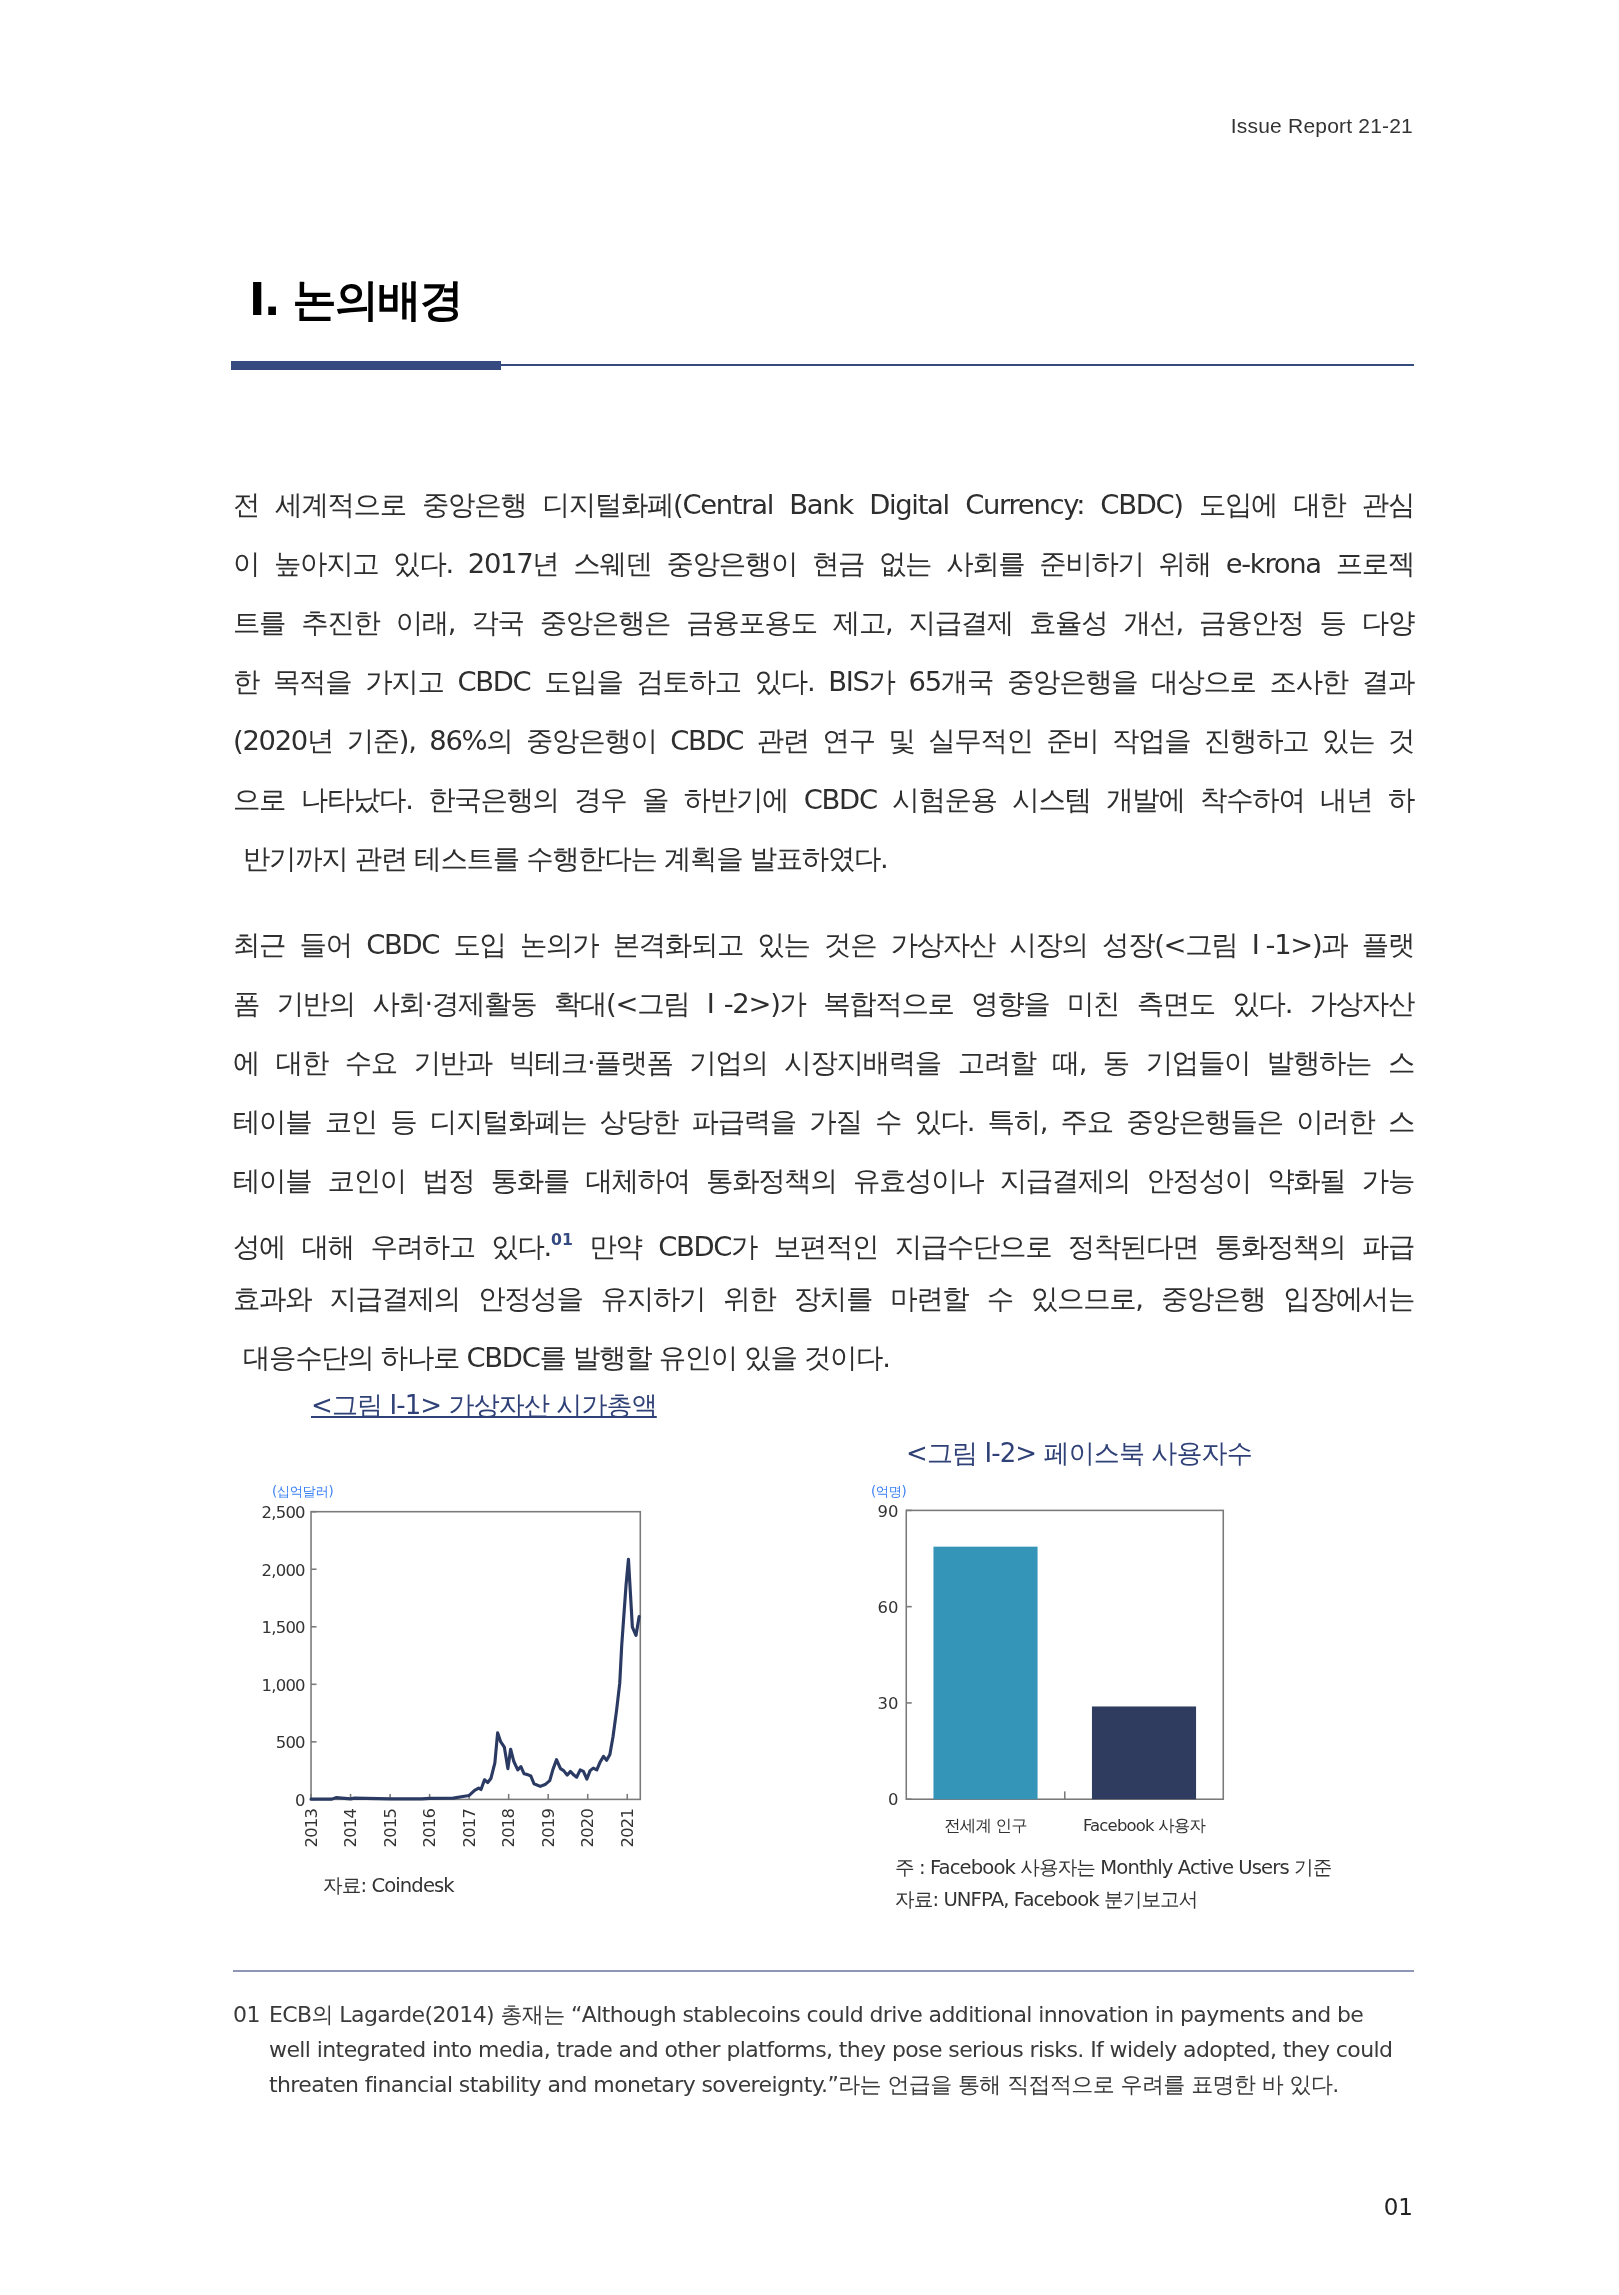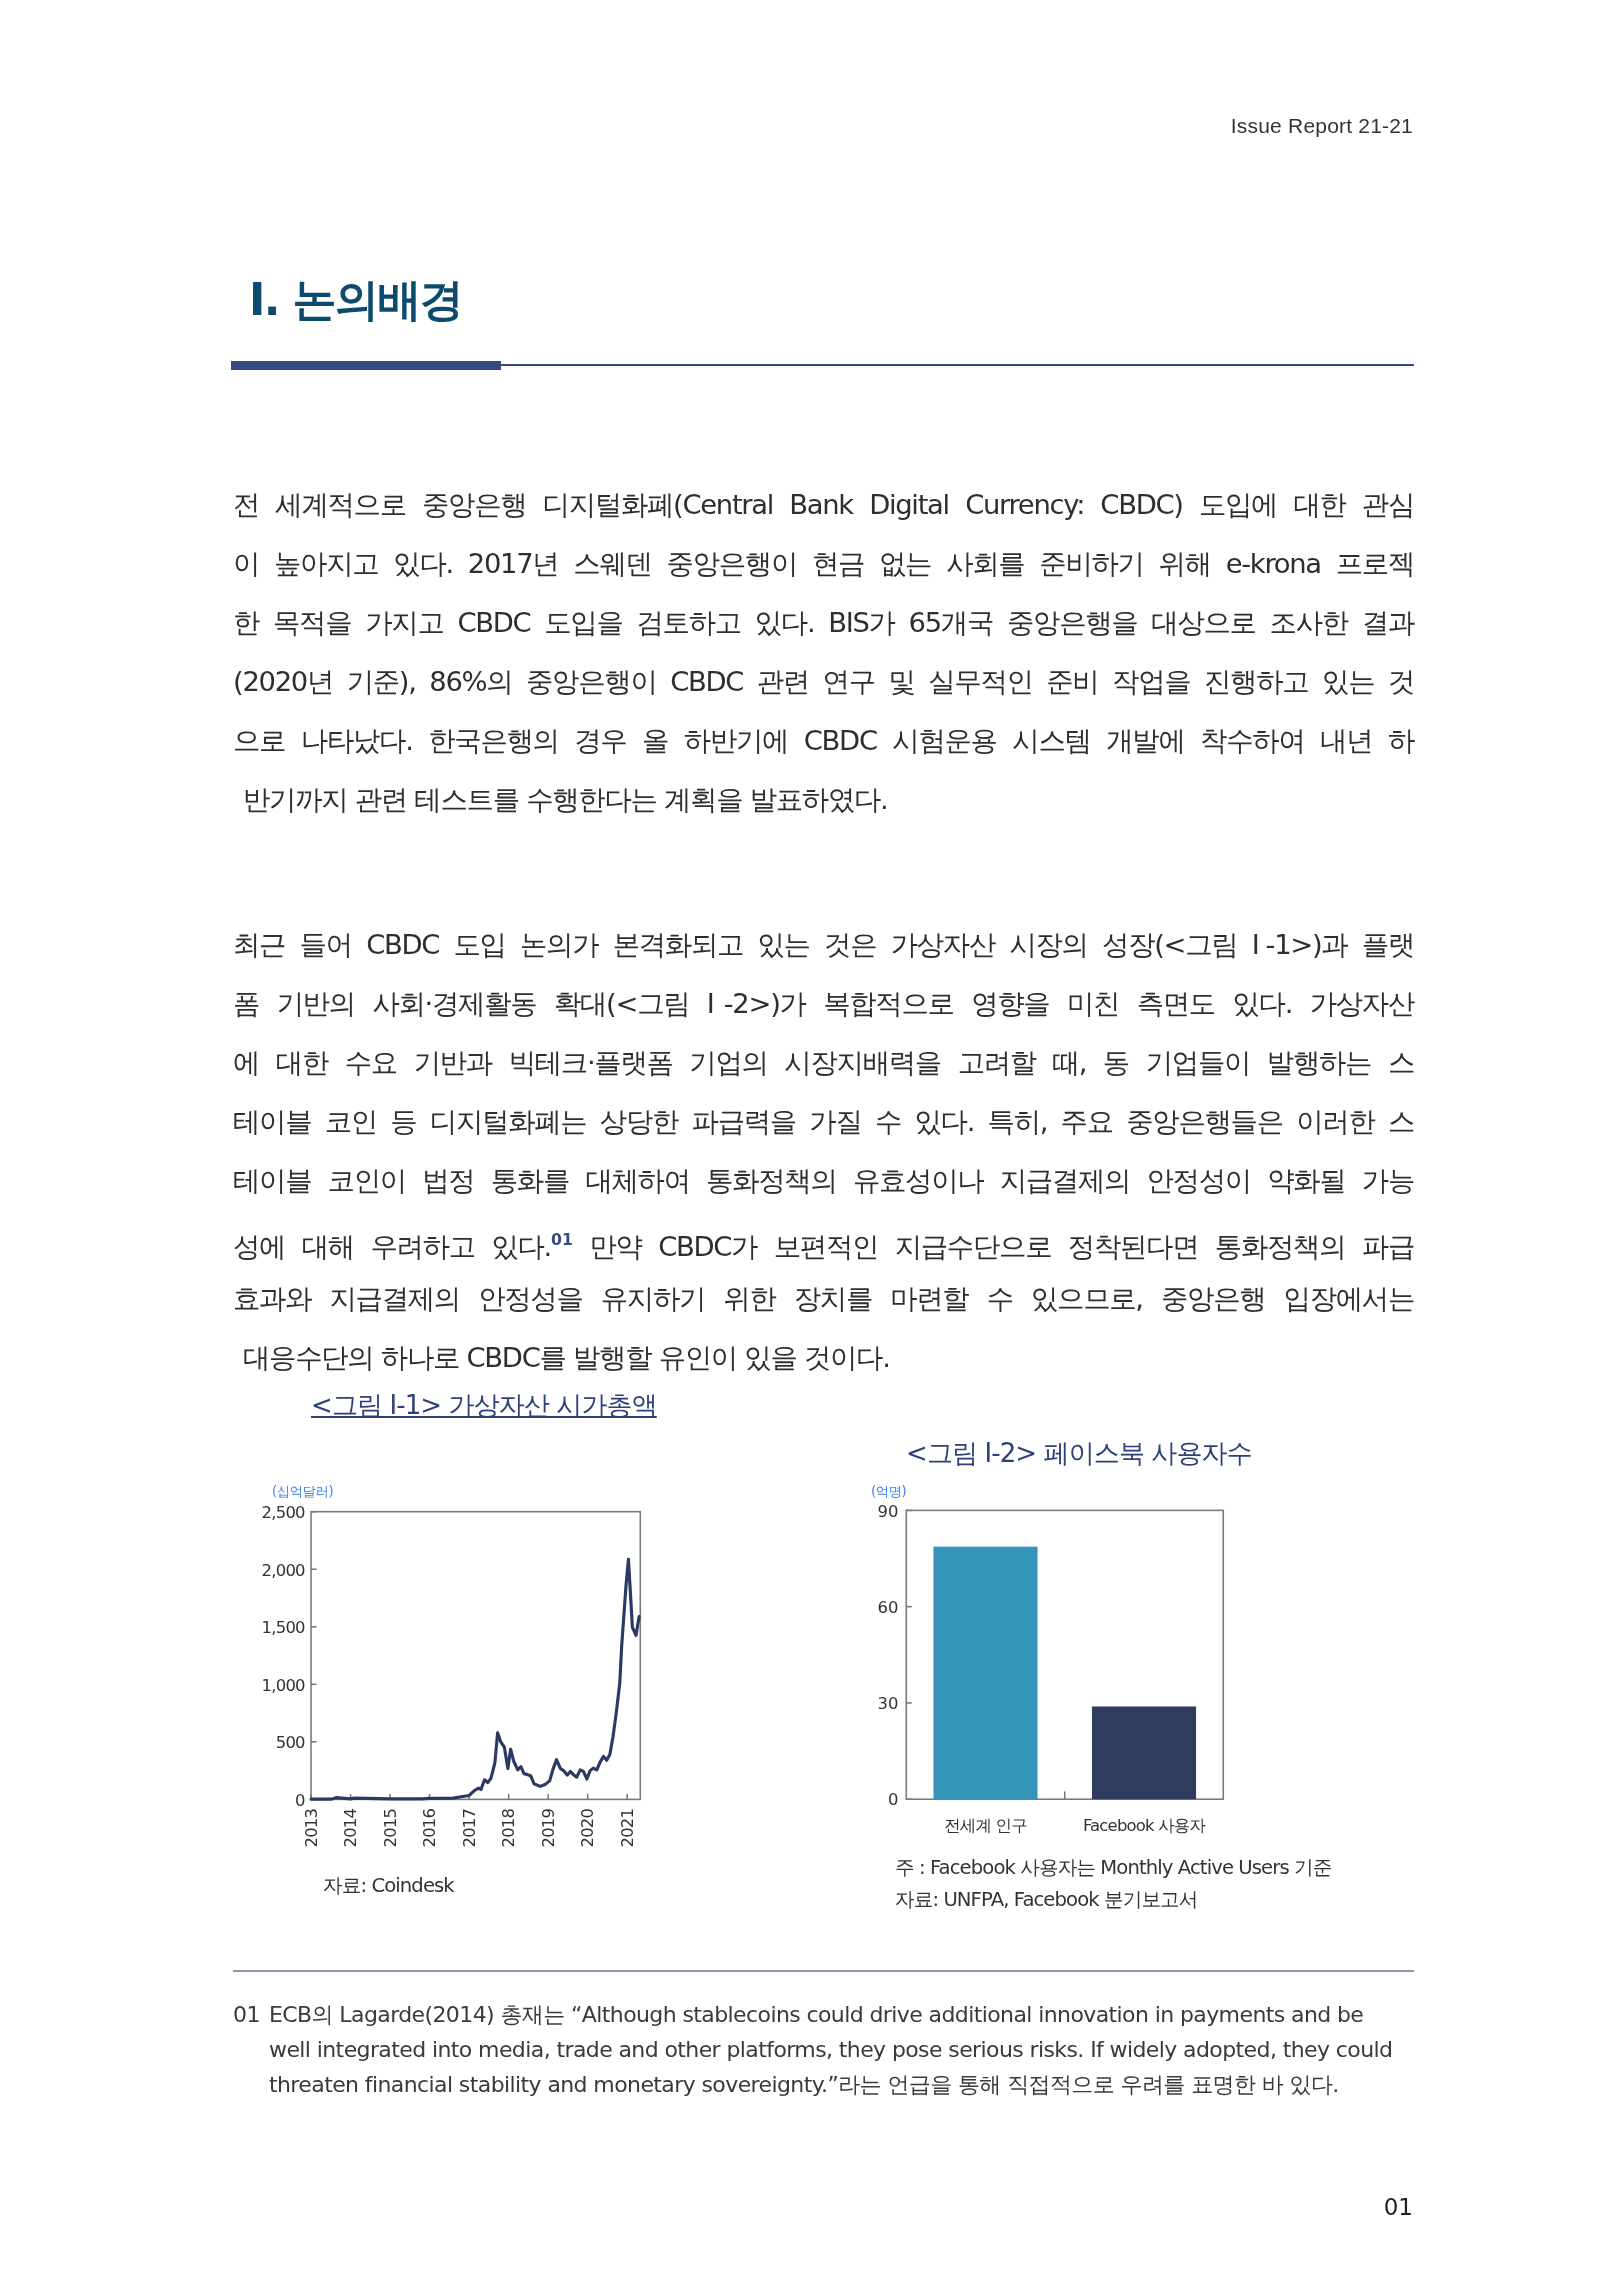--- a/index.html
+++ b/index.html
@@ -1,21 +1,21 @@
 <!DOCTYPE html>
 <html style="font-size:12.5px"><head>
 <meta charset="utf-8">
 <style>
   html, body { margin: 0; padding: 0; background: #ffffff; }
   body { width: 1619px; height: 2295px; position: relative; overflow: hidden;
          font-family: "DejaVu Sans", "Liberation Sans", sans-serif; color: #2b2b2b; }
   .abs { position: absolute; }
   #header-title { right: 206px; top: 114px; font-size: 21px; color: #333; letter-spacing: 0.2px;
                   font-family: "Liberation Sans", "DejaVu Sans", sans-serif; }
-  #section-title { left: 249px; top: 268px; font-size: 44px; font-weight: bold; color: #0c4a6e;
+  #section-title { left: 249px; top: 268px; font-size: 44px; font-weight: bold; color: #000000;
                    letter-spacing: -1.6px; line-height: 63px; }
   #title-rule-thick { left: 231px; top: 361px; width: 270px; height: 9.4px; background: #344a80; }
   #title-rule-thin { left: 501px; top: 364px; width: 913px; height: 2.4px; background: #344a80; }
 
   .para { position: absolute; left: 233px; width: 1181px; }
   .line { height: 59px; line-height: 59px; font-size: 27.4px; white-space: nowrap; overflow: visible;
           text-align: justify; text-align-last: justify; letter-spacing: -1.3px; color: #2e2e2e; }
   .line.last { text-align-last: left; margin-left: 10px; }
   .fnref { font-size: 15.7px; color: #344a80; font-weight: bold; vertical-align: 11px; letter-spacing: 0; }
 
@@ -35,20 +35,21 @@
 
 <div id="header-title" class="abs">Issue Report 21-21</div>
 
 <div id="section-title" class="abs">Ⅰ. 논의배경</div>
 <div id="title-rule-thick" class="abs"></div>
 <div id="title-rule-thin" class="abs"></div>
 
 <div class="para" style="top:475px;">
   <div class="line">전 세계적으로 중앙은행 디지털화폐(Central Bank Digital Currency: CBDC) 도입에 대한 관심</div>
   <div class="line">이 높아지고 있다. 2017년 스웨덴 중앙은행이 현금 없는 사회를 준비하기 위해 e-krona 프로젝</div>
+  <div class="line">트를 추진한 이래, 각국 중앙은행은 금융포용도 제고, 지급결제 효율성 개선, 금융안정 등 다양</div>
   <div class="line">한 목적을 가지고 CBDC 도입을 검토하고 있다. BIS가 65개국 중앙은행을 대상으로 조사한 결과</div>
   <div class="line">(2020년 기준), 86%의 중앙은행이 CBDC 관련 연구 및 실무적인 준비 작업을 진행하고 있는 것</div>
   <div class="line">으로 나타났다. 한국은행의 경우 올 하반기에 CBDC 시험운용 시스템 개발에 착수하여 내년 하</div>
   <div class="line last">반기까지 관련 테스트를 수행한다는 계획을 발표하였다.</div>
 </div>
 
 <div class="para" style="top:915px;">
   <div class="line">최근 들어 CBDC 도입 논의가 본격화되고 있는 것은 가상자산 시장의 성장(&lt;그림 Ⅰ-1&gt;)과 플랫</div>
   <div class="line">폼 기반의 사회·경제활동 확대(&lt;그림 Ⅰ-2&gt;)가 복합적으로 영향을 미친 측면도 있다. 가상자산</div>
   <div class="line">에 대한 수요 기반과 빅테크·플랫폼 기업의 시장지배력을 고려할 때, 동 기업들이 발행하는 스</div>

